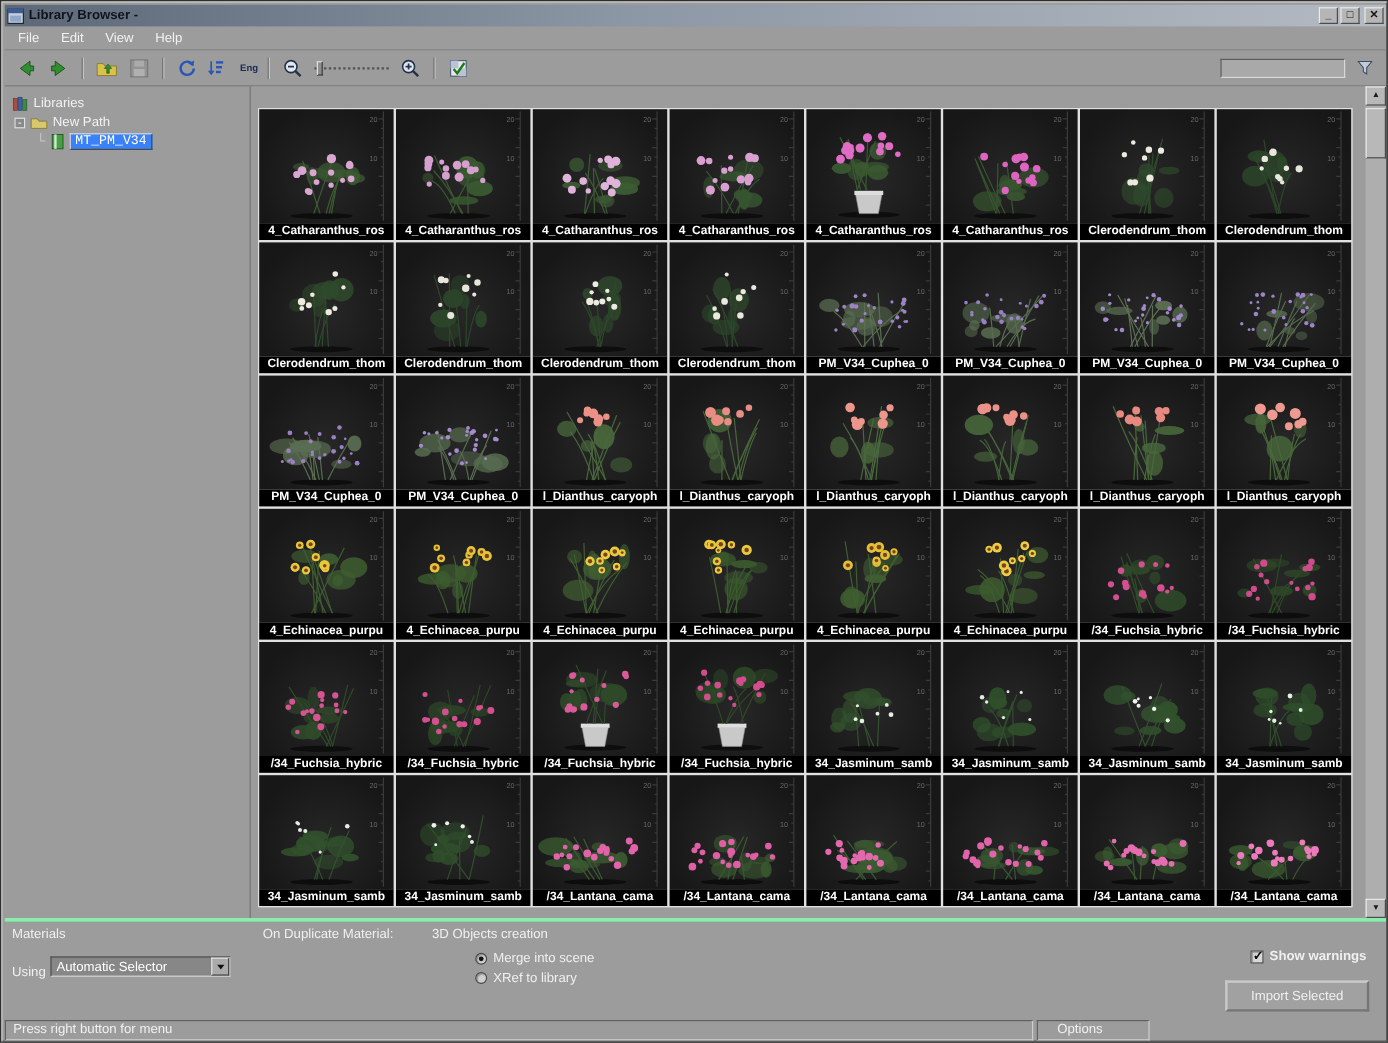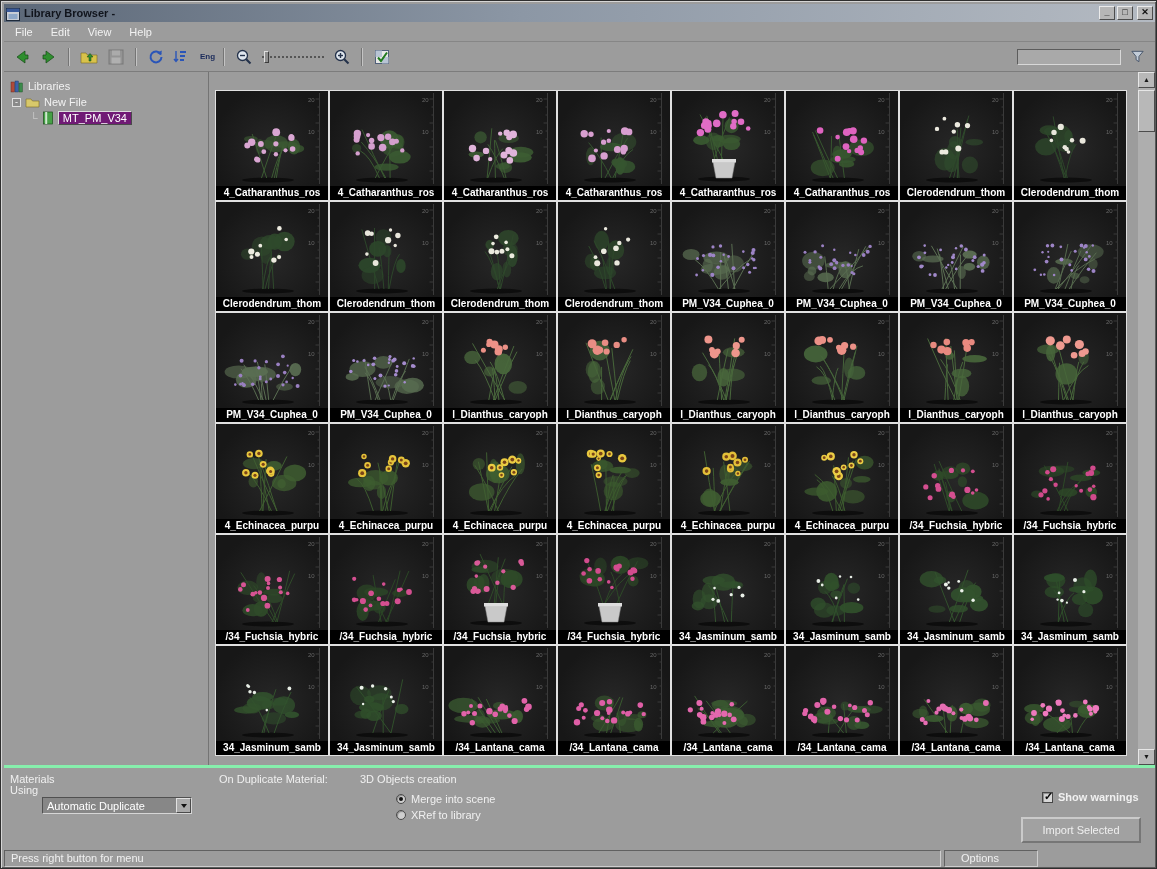--- a/index.html
+++ b/index.html
@@ -34,21 +34,21 @@
   .tb-spacer{flex:1;}
   .search-input{width:104px;height:16px;background:#a9a9a9;border:1px solid;border-color:#5c5c5c #d8d8d8 #d8d8d8 #5c5c5c;
     font-size:11px;color:#111;padding:0 3px;outline:none;}
   
   .main{position:absolute;left:3px;top:71px;width:1151px;height:693px;}
   .sidebar{position:absolute;left:0;top:0;width:205px;height:693px;border-right:1px solid #747474;padding-top:6px;}
   .tree-row{height:16px;display:flex;align-items:center;gap:4px;color:#f2f2f2;font-size:11px;white-space:nowrap;}
   .expander{width:9px;height:9px;border:1px solid #e0e0e0;background:#8a8a8a;color:#fff;font-size:9px;line-height:7px;
     text-align:center;flex:0 0 auto;}
   .tico{display:flex;align-items:center;flex:0 0 auto;}
-  .sel-box{background:#701a75;border:1px solid;border-color:#dcdcdc #4a4a4a #4a4a4a #dcdcdc;padding:0 4px;color:#fff;}
+  .sel-box{background:#3b82f6;border:1px solid;border-color:#dcdcdc #4a4a4a #4a4a4a #dcdcdc;padding:0 4px;color:#fff;font-family:Liberation Mono, monospace;}
   .tree-branch{color:#c8c8c8;}
   .content{position:absolute;left:206px;top:0;width:928px;height:693px;background:#9c9c9c;overflow:hidden;}
   .grid{position:absolute;left:5px;top:18px;display:grid;grid-template-columns:repeat(8,112px);gap:2px;
     background:#e0e0e0;border:1px solid #e0e0e0;}
   .cell{width:112px;cursor:default;}
   .timg{width:112px;height:95px;background:radial-gradient(ellipse at 50% 60%, #272727 0%, #171717 75%);display:block;}
   .tlabel{height:14px;background:#000000;color:#fff;font-size:10px;font-weight:bold;line-height:14px;text-align:center;
     overflow:hidden;white-space:nowrap;}
   
   .vscroll{position:absolute;right:0;top:0;width:17px;height:693px;background:#aeaeae;}
@@ -73,21 +73,21 @@
     box-shadow:inset 1px 1px 1px #8a8a8a;flex:0 0 auto;position:relative;}
   .radio.sel::after{content:"";position:absolute;left:2px;top:2px;width:4px;height:4px;border-radius:50%;background:#101010;}
   .rlabel{color:#f0f0f0;font-size:11px;white-space:nowrap;}
   .check-row{position:absolute;display:flex;align-items:center;gap:5px;font-weight:bold;}
   .checkbox{width:11px;height:11px;background:#d8d8d8;border:1px solid #454545;box-shadow:inset 1px 1px 1px #8a8a8a;
     position:relative;flex:0 0 auto;}
   .checkbox.checked::after{content:"✓";position:absolute;left:1px;top:-3px;font-size:11px;font-weight:bold;color:#0a0a0a;}
   .btn{position:absolute;background:#a1a1a1;border:2px outset #cacaca;color:#efefef;font-size:11px;
     font-family:"Liberation Sans",sans-serif;}
   
-  .statusbar{position:absolute;left:3px;top:847px;width:1034px;height:19px;display:flex;gap:3px;padding-top:2px;}
+  .statusbar{position:absolute;left:3px;top:847px;width:954px;height:19px;display:flex;gap:3px;padding-top:2px;}
   .status-cell{height:17px;border:1px solid;border-color:#616161 #cecece #cecece #616161;color:#f0f0f0;font-size:11px;
     line-height:15px;padding-left:6px;white-space:nowrap;overflow:hidden;}
   .status-cell.left{flex:1;}
   .status-cell.right{width:94px;padding-left:16px;}
 </style>
 </head>
 <body>
 
 <div class="window">
 
@@ -203,21 +203,21 @@
         </span>
         <span>Libraries</span>
       </div>
       <div class="tree-row" style="padding-left:8px">
         <span class="expander">-</span>
         <span class="tico">
           <svg viewBox="0 0 15 12" width="15" height="12">
               <path d="M1 3 h5 l1.5 2 h6.5 v6 H1 Z" fill="#d8c86a" stroke="#7a6a26" stroke-width="0.6"></path>
             </svg>
         </span>
-        <span>New File</span>
+        <span>New Path</span>
       </div>
       <div class="tree-row" style="padding-left:26px">
         <span class="tree-branch">└</span>
         <span class="tico">
           <svg viewBox="0 0 12 14" width="12" height="14">
               <rect x="1.5" y="1" width="9" height="12" fill="#46a046" stroke="#1c4e1c" stroke-width="0.7"></rect>
               <rect x="3.2" y="1" width="2" height="12" fill="#cfe8cf"></rect>
             </svg>
         </span>
         <span class="sel-box">MT_PM_V34</span>
@@ -2427,23 +2427,23 @@
 
     <div class="vscroll">
       <span class="sbtn up"></span>
       <span class="sthumb"></span>
       <span class="sbtn down"></span>
     </div>
   </div>
 
   <div class="footer">
     <div class="f-label" style="left:6px;top:5px">Materials</div>
-    <div class="f-label" style="left:6px;top:16px">Using</div>
+    <div class="f-label" style="left:6px;top:36px">Using</div>
     <div class="combo" style="left:38px;top:29px;width:150px">
-      <span class="combo-text">Automatic Duplicate</span>
+      <span class="combo-text">Automatic Selector</span>
       <span class="combo-btn">
         <span class="caret"></span>
       </span>
     </div>
     <div class="f-label" style="left:215px;top:5px">On Duplicate Material:</div>
     <div class="f-label" style="left:356px;top:5px">3D Objects creation</div>
     <div class="radios" style="left:392px;top:25px">
         <div class="radio-row">
           <span class="radio sel"></span>
           <span class="rlabel">Merge into scene</span>

